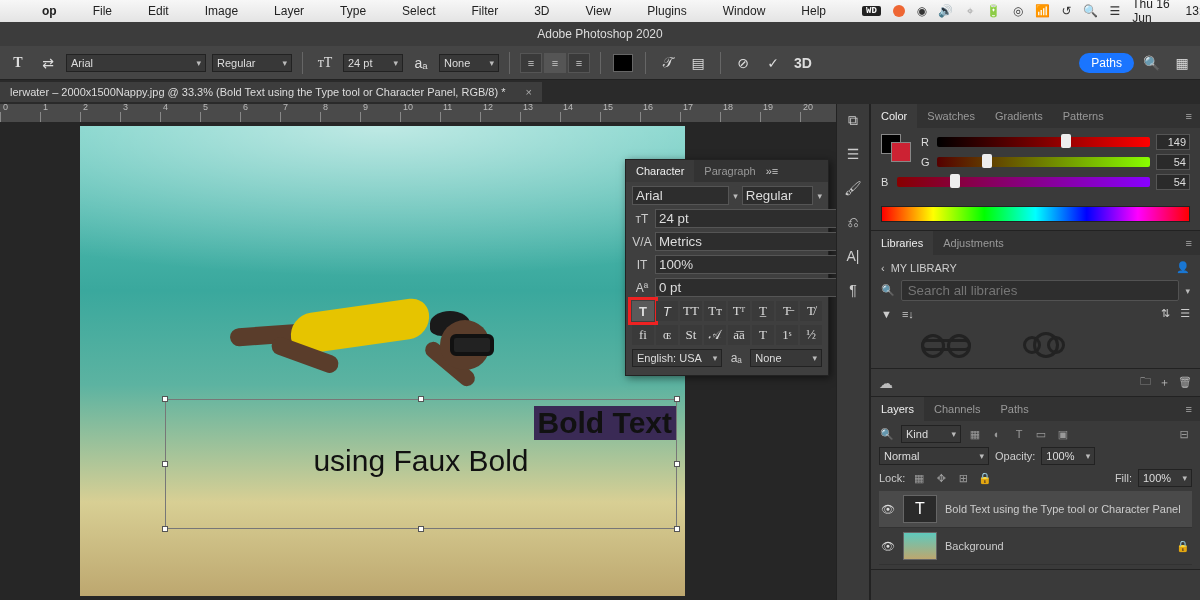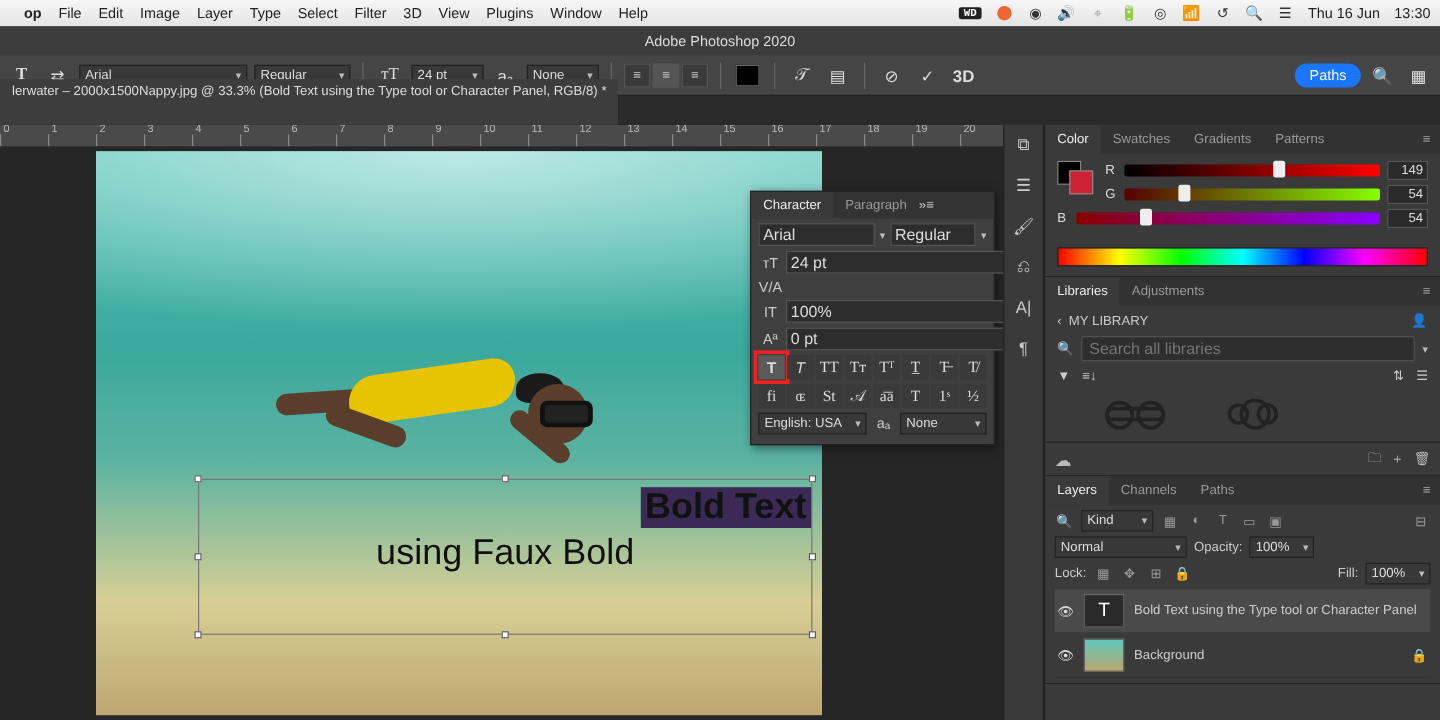--- a/index.html
+++ b/index.html
@@ -1,39 +1,39 @@
 <!DOCTYPE html>
 <html><head>
 <meta charset="utf-8">
 <style>
   * { box-sizing: border-box; margin: 0; padding: 0; font-family: -apple-system, "Helvetica Neue", Arial, sans-serif; }
   body { background:#2f2f2f; color:#ccc; font-size:11px; width:1200px; height:600px; overflow:hidden; position:relative; }
   
-  .mac-menubar { height:22px; background:linear-gradient(#f7f7f7,#e4e4e4); display:flex; align-items:center; padding:0 8px; color:#222; font-size:12px; }
+  .mac-menubar { height:22px; background:linear-gradient(#f7f7f7,#e4e4e4); display:flex; align-items:center; padding:0 8px; color:#222; font-size:12px;gap:22px; }
   .mac-apple { font-size:14px; margin-right:12px; }
   .mac-menubar .menu { margin-right:14px; cursor:default; }
   .mac-right { margin-left:auto; display:flex; align-items:center; gap:12px; }
   .mac-right .mi { width:14px; height:14px; display:flex; align-items:center; justify-content:center; color:#333; font-size:12px; }
   .wd-badge{background:#222;color:#fff;border-radius:2px;padding:0 4px;font-size:9px;font-weight:bold;font-family:Liberation Mono, monospace;}
   .red-dot{width:12px;height:12px;border-radius:50%;background:#e63; display:inline-block;}
   
   .titlebar { height:24px; background:#3c3c3c; display:flex; align-items:center; justify-content:center; color:#ddd; font-size:12px; }
   
   .options-bar { height:34px; background:#454545; display:flex; align-items:center; padding:0 6px; gap:6px; border-bottom:1px solid #222; }
   .opt-icon { width:24px; height:24px; display:flex; align-items:center; justify-content:center; color:#ddd; font-size:14px; cursor:pointer; }
   .select { background:#383838; border:1px solid #222; color:#ddd; padding:2px 4px; font-size:11px; display:flex; align-items:center; gap:4px; cursor:pointer; }
   .select.small{width:60px;} .select.med{width:80px;} .select.wide{width:140px;}
   .chev{font-size:9px;color:#bbb;margin-left:auto;}
   .vdiv{width:1px;height:22px;background:#666;margin:0 4px;}
   .align-group{display:flex;gap:2px;}
   .align-btn{width:22px;height:20px;background:#3a3a3a;border:1px solid #555;display:flex;align-items:center;justify-content:center;cursor:pointer;}
   .share-btn{background:#1a75ff;color:#fff;border-radius:12px;padding:3px 12px;font-size:12px;cursor:pointer;margin-left:auto;}
   
   .doc-tab-bar{height:24px;background:#2a2a2a;display:flex;align-items:center;padding-left:0;}
-  .doc-tab{background:#3d3d3d;padding:4px 10px;font-size:11px;color:#ddd;display:flex;align-items:center;gap:20px;flex-direction:column;}
+  .doc-tab{background:#3d3d3d;padding:4px 10px;font-size:11px;color:#ddd;display:flex;align-items:center;gap:20px;}
   .doc-tab .x{color:#aaa;cursor:pointer;}
   
   .workspace{position:relative;height:496px;display:flex;}
   .canvas-area{flex:1;background:#262626;position:relative;overflow:hidden;}
   .ruler-h{height:18px;background:#4a4a4a;display:flex;align-items:flex-end;font-size:9px;color:#bbb;position:relative;overflow:hidden;}
   .ruler-tick{flex:0 0 40px;border-left:1px solid #888;height:10px;position:relative;}
   .ruler-tick span{position:absolute;top:-10px;left:2px;}
   
   .canvas{position:absolute;left:80px;top:22px;width:605px;height:470px;background:linear-gradient(180deg,#5fc9bd 0%,#3aa89d 35%,#5cb3a1 55%,#d8cf94 80%,#bda76f 100%);}
   .watertop{position:absolute;inset:0;background:radial-gradient(1200px 300px at 50% 0%,rgba(255,255,255,0.6),transparent 50%);}
@@ -313,20 +313,21 @@
         <div class="cp-row">
           <div class="cp-half">
               <span class="cp-lab">ᴛT</span>
               <input class="cp-input" value="24 pt" style="">
             </div>
 
         </div>
         <div class="cp-row">
           <div class="cp-half">
               <span class="cp-lab">V/A</span>
+              <input class="cp-input" value="Metrics" style="">
             </div>
 
         </div>
         <div class="cp-row">
           <div class="cp-half">
               <span class="cp-lab">IT</span>
               <input class="cp-input" value="100%" style="">
             </div>
 
         </div>

